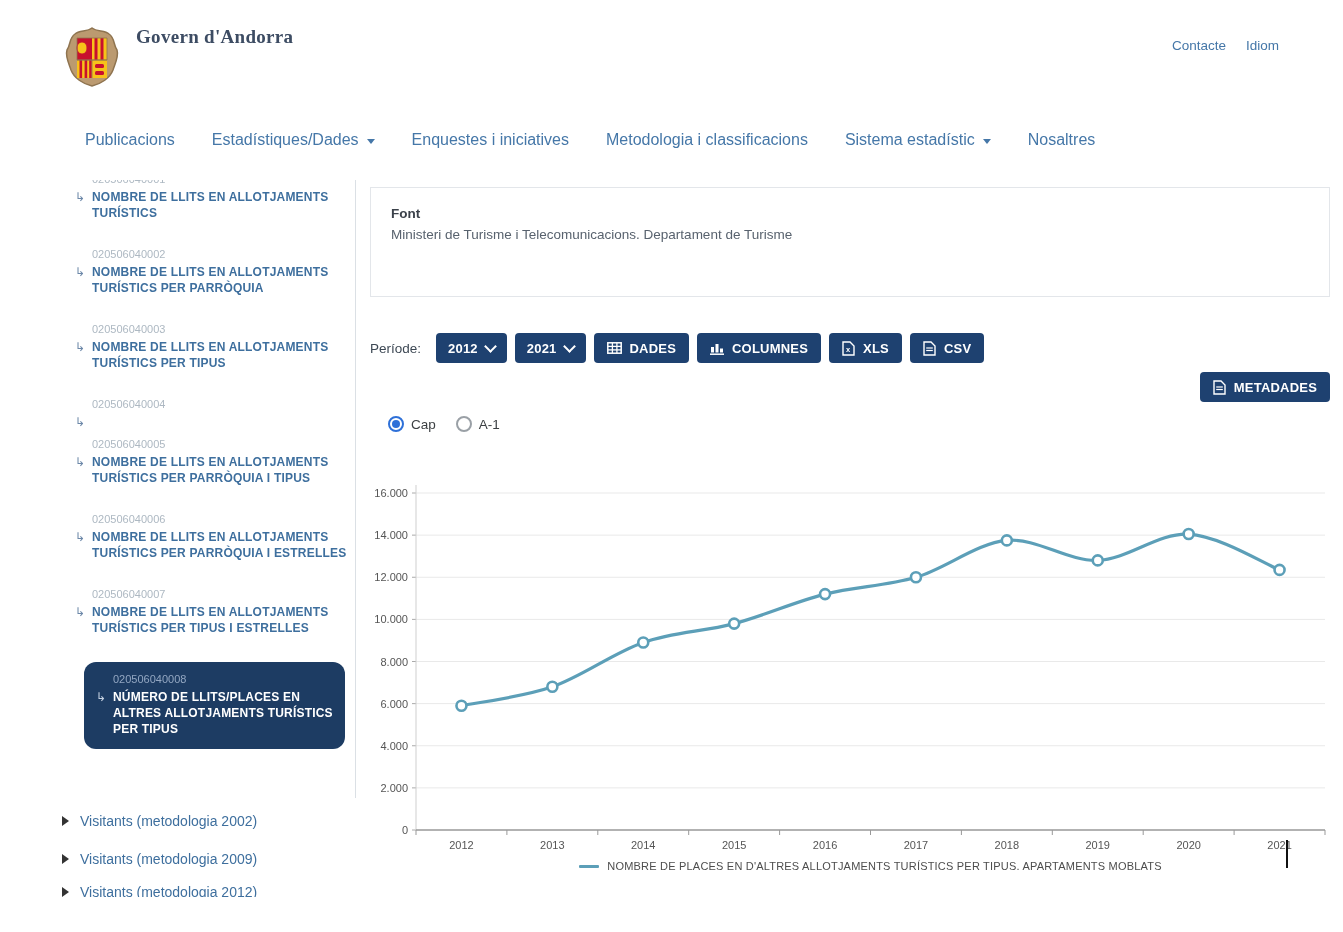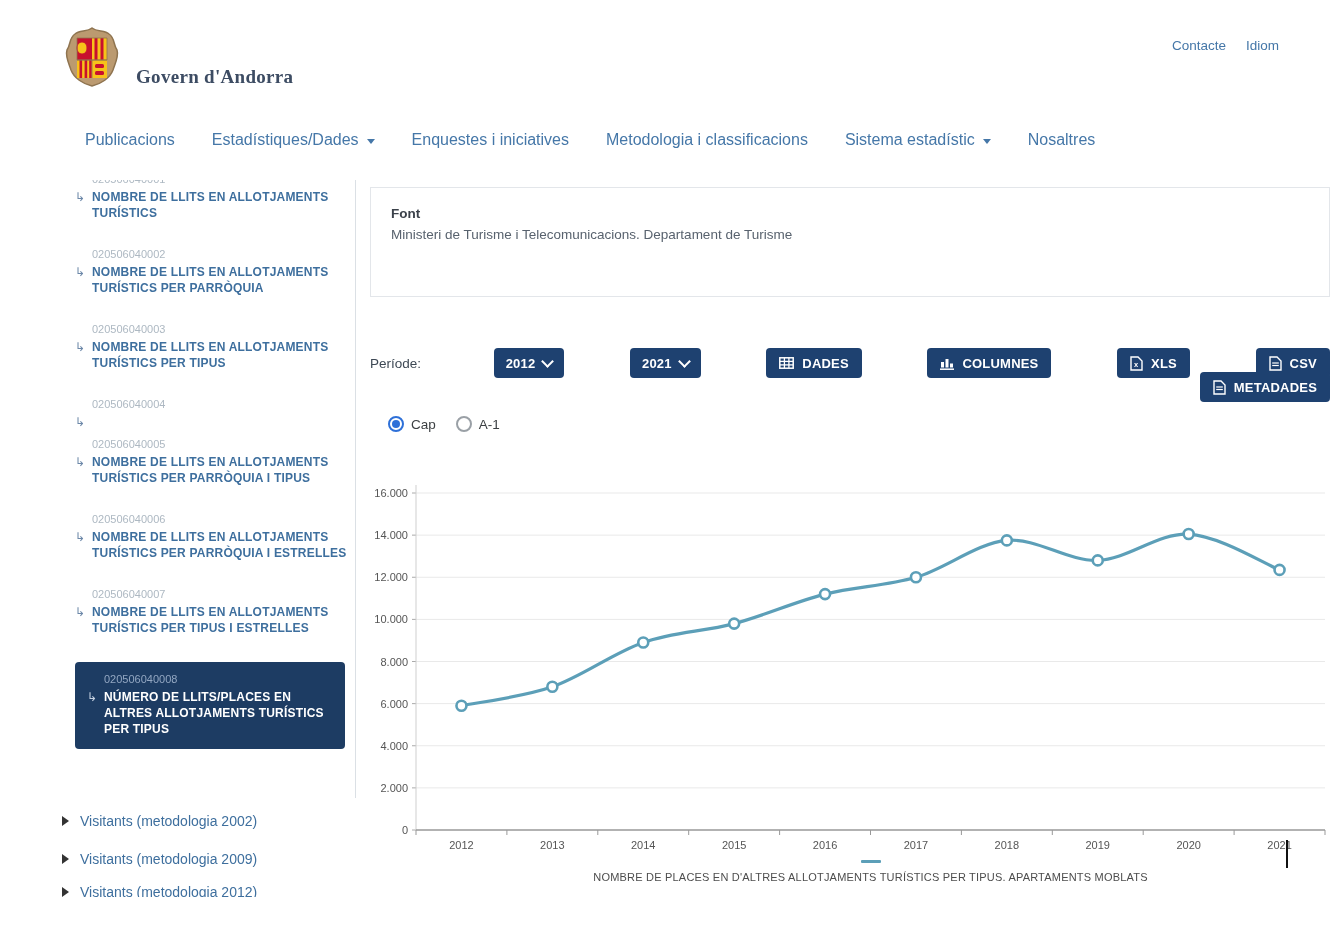--- a/index.html
+++ b/index.html
@@ -1,81 +1,81 @@
 <!DOCTYPE html>
 <html><head>
 <meta charset="utf-8">
 <style>
   html,body{margin:0;padding:0;background:#fff;}
   .page{position:relative;width:1343px;height:932px;background:#fff;overflow:hidden;
         font-family:"Liberation Sans",sans-serif;-webkit-font-smoothing:antialiased;}
 
   
-  .brand{position:absolute;left:63px;top:26px;display:flex;align-items:flex-end;gap:15px;}
+  .brand{position:absolute;left:63px;top:26px;display:flex;align-items:flex-start;gap:15px;}
   .brand .site-title{font-family:"Liberation Serif",serif;font-weight:700;font-size:19px;color:#3d4c63;letter-spacing:.3px;}
   .top-links{position:absolute;top:38px;left:1172px;display:flex;gap:20px;}
   .top-links a{font-size:13.5px;color:#4577a8;text-decoration:none;white-space:nowrap;}
 
   
   .nav{position:absolute;left:85px;top:131px;display:flex;gap:37px;align-items:center;text-align:center;}
   .nav-item{font-size:16px;color:#4577a8;cursor:pointer;display:flex;align-items:center;white-space:nowrap;}
   .tri-down{width:0;height:0;border-left:4.5px solid transparent;border-right:4.5px solid transparent;
             border-top:5.5px solid #4577a8;margin-left:8px;margin-top:3px;}
 
   
   .sidebar{position:absolute;left:60px;top:180px;width:296px;height:752px;overflow:hidden;}
   .tree{position:relative;height:618px;border-right:1px solid #dbe0e5;padding-left:15px;box-sizing:border-box;overflow:hidden;}
   .tree-item{margin-bottom:26px;position:relative;}
   .tree-item .code{font-size:11px;line-height:14px;color:#adb8c2;margin-bottom:3px;padding-left:17px;}
   .tree-item .lbl{position:relative;padding-left:17px;font-size:12px;font-weight:700;line-height:16px;
                   color:#3e6f9e;letter-spacing:.2px;cursor:pointer;}
   .tree-item .lbl .arr{position:absolute;left:0;top:0;color:#6b87a8;font-weight:400;font-size:12px;}
   .tree-item.first .code{margin-top:-8px;}
-  .tree-item.selected{background:#1d3c63;border-radius:4px;padding:10px 12px 12px 12px;margin-left:0;margin-right:10px;}
+  .tree-item.selected{background:#1d3c63;border-radius:12px;padding:10px 12px 12px 12px;margin-left:9px;margin-right:10px;}
   .tree-item.selected .code{color:#93a7c2;padding-left:17px;}
   .tree-item.selected .lbl{color:#ffffff;}
   .tree-item.selected .lbl .arr{color:#c6d2e2;}
   .accordions{margin-top:12px;padding-left:2px;}
   .acc-row{display:flex;align-items:center;gap:11px;margin-bottom:16px;height:22px;cursor:pointer;}
   .acc-row.clip{height:11px;overflow:hidden;}
   .acc-tri{width:0;height:0;border-top:5px solid transparent;border-bottom:5px solid transparent;border-left:7px solid #333;}
   .acc-lbl{font-size:14px;color:#3e6f9e;}
 
   
   .main{position:absolute;left:370px;top:180px;width:960px;height:752px;}
   .info-box{position:absolute;left:0;top:7px;width:100%;height:110px;box-sizing:border-box;
             border:1px solid #e3e6ea;display:flex;padding:15px 20px;}
   .info-col1{width:445px;margin-right:20px;}
   .info-col2{flex:1;}
   .info-title{font-size:13.5px;font-weight:700;color:#3b414a;line-height:21px;}
   .info-line{font-size:13.5px;color:#58626e;line-height:21px;}
   .info-link{font-size:13.5px;color:#4b5663;line-height:21px;text-decoration:underline;cursor:pointer;display:inline-block;}
 
-  .toolbar{position:absolute;left:0;top:168px;width:100%;display:flex;justify-content:space-between;align-items:center;gap:8px;}
+  .toolbar{position:absolute;left:0;top:153px;width:100%;display:flex;justify-content:flex-start;align-items:center;gap:8px;}
   .toolbar2{position:absolute;left:0;top:192px;width:100%;display:flex;justify-content:flex-end;}
   .period-label{font-size:13.5px;color:#3d4854;margin-right:7px;}
   .btn{display:flex;align-items:center;gap:8px;background:#1e4170;color:#fff;border:none;border-radius:4px;
        height:30px;padding:0 13px;font-family:"Liberation Sans",sans-serif;font-size:13px;font-weight:700;
        letter-spacing:.2px;cursor:pointer;}
   .btn.dd{padding:0 12px;}
   .chev{width:7px;height:7px;border-right:2px solid #fff;border-bottom:2px solid #fff;transform:rotate(45deg);
         display:inline-block;margin-top:-4px;}
   .btn svg{display:block;}
 
   .radios{position:absolute;left:18px;top:236px;display:flex;align-items:center;gap:20px;}
   .radio-opt{display:flex;align-items:center;gap:7px;cursor:pointer;}
   .radio{width:16px;height:16px;border-radius:50%;box-sizing:border-box;display:inline-block;position:relative;}
   .radio.on{border:2px solid #2e70d8;}
   .radio.on::after{content:'';position:absolute;top:2px;left:2px;right:2px;bottom:2px;background:#2e70d8;border-radius:50%;}
   .radio.off{border:2px solid #9aa0a6;}
   .radio-lbl{font-size:13.5px;color:#3c4043;}
 
   .chart-wrap{position:absolute;left:0;top:272px;width:960px;height:400px;}
   .ylab,.xlab{font-family:"Liberation Sans",sans-serif;font-size:11px;fill:#555;}
-  .legend{position:absolute;left:46px;top:680px;width:909px;display:flex;justify-content:center;align-items:center;gap:8px;flex-direction:column;}
+  .legend{position:absolute;left:46px;top:680px;width:909px;display:flex;justify-content:center;align-items:center;gap:8px;}
   .legend-swatch{width:20px;height:3px;border-radius:1px;}
   .legend-text{font-size:11px;color:#4d4d4d;letter-spacing:.2px;}
 
   .cursor-artifact{position:absolute;left:1286px;top:840px;width:2px;height:28px;background:#111;}
 </style>
 </head>
 <body>
 
 <div class="page">
 

